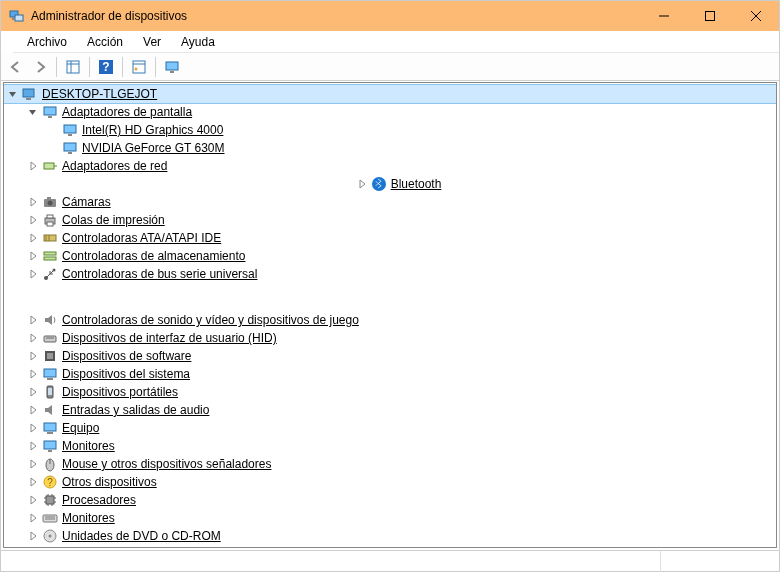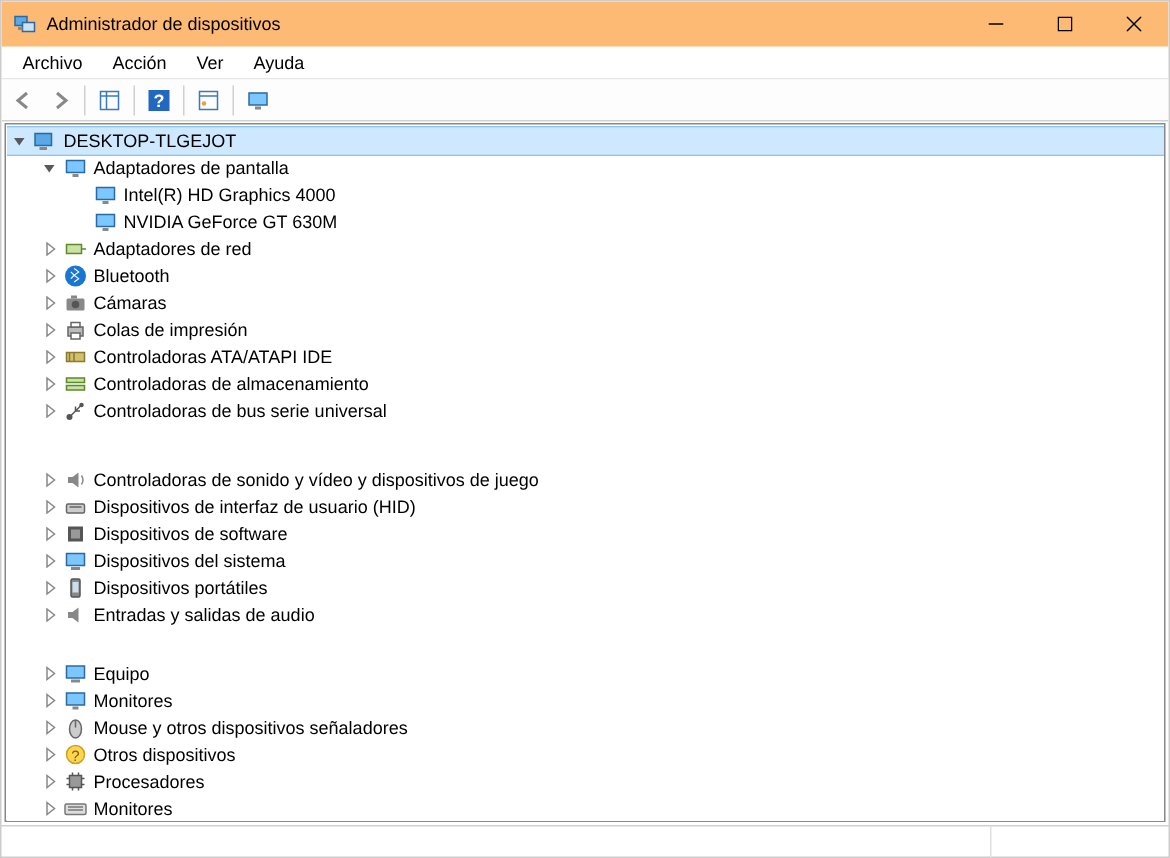--- a/index.html
+++ b/index.html
@@ -29,20 +29,21 @@
     display: flex; align-items: center; justify-content: center;
     color: #000;
   }
   .win-btn svg { display: block; }
   .menubar {
     height: 22px;
     display: flex;
     align-items: center;
     padding: 0 4px;
     border-bottom: 1px solid #e5e5e5;
+    margin-left: 12px;
   }
   .menu-item {
     padding: 2px 10px;
   }
   .toolbar {
     height: 28px;
     display: flex;
     align-items: center;
     padding: 0 4px;
     gap: 2px;
@@ -64,20 +65,21 @@
     background: #fff;
     overflow-y: auto;
     padding: 2px 0;
   }
   .tree-row {
     height: 18px;
     display: flex;
     align-items: center;
     white-space: nowrap;
     padding-right: 6px;
+    text-decoration: underline;
   }
   .expand-toggle {
     width: 14px; height: 14px;
     display: flex; align-items: center; justify-content: center;
     flex: 0 0 14px;
   }
   .expand-toggle svg { display:block; }
   .node-icon {
     width: 16px; height: 16px; margin: 0 4px 0 2px;
     flex: 0 0 16px;
@@ -242,21 +244,21 @@
       </span>
     <span class="node-icon">
         <svg width="16" height="16">
           <rect x="2" y="5" width="10" height="6" fill="#c9e2a5" stroke="#5a8a2a"></rect>
           <line x1="12" y1="8" x2="15" y2="8" stroke="#5a8a2a"></line>
         </svg>
       </span>
     <span class="node-label">Adaptadores de red</span>
   </div>
 
-  <div class="tree-row" style="padding-left:22px;">
+  <div class="tree-row" style="padding-left:22px;justify-content:center;">
     <span class="expand-toggle">
         <svg width="10" height="10">
           <path d="M3 1 L8 5 L3 9 Z" fill="none" stroke="#888"></path>
         </svg>
       </span>
     <span class="node-icon">
         <svg width="16" height="16">
           <circle cx="8" cy="8" r="7" fill="#1976d2"></circle>
           <path d="M7 3 L11 6 L7 9 L11 12 L7 15 M7 9 L4 6 M7 9 L4 12" stroke="#fff" fill="none" stroke-width="1" transform="scale(0.75) translate(2.5,1)"></path>
         </svg>
@@ -425,21 +427,21 @@
         </svg>
       </span>
     <span class="node-icon">
         <svg width="16" height="16">
           <path d="M3 6 L6 6 L10 3 L10 13 L6 10 L3 10 Z" fill="#888"></path>
         </svg>
       </span>
     <span class="node-label">Entradas y salidas de audio</span>
   </div>
 
-  <div class="tree-row" style="padding-left:22px;margin-top:21px;">
+  <div class="tree-row" style="padding-left:22px;">
     <span class="expand-toggle">
         <svg width="10" height="10">
           <path d="M3 1 L8 5 L3 9 Z" fill="none" stroke="#888"></path>
         </svg>
       </span>
     <span class="node-icon">
         <svg width="16" height="16">
           <rect x="2" y="3" width="12" height="8" fill="#7cc7ff" stroke="#2b6aa0"></rect>
           <rect x="5" y="12" width="6" height="2" fill="#888"></rect>
         </svg>

